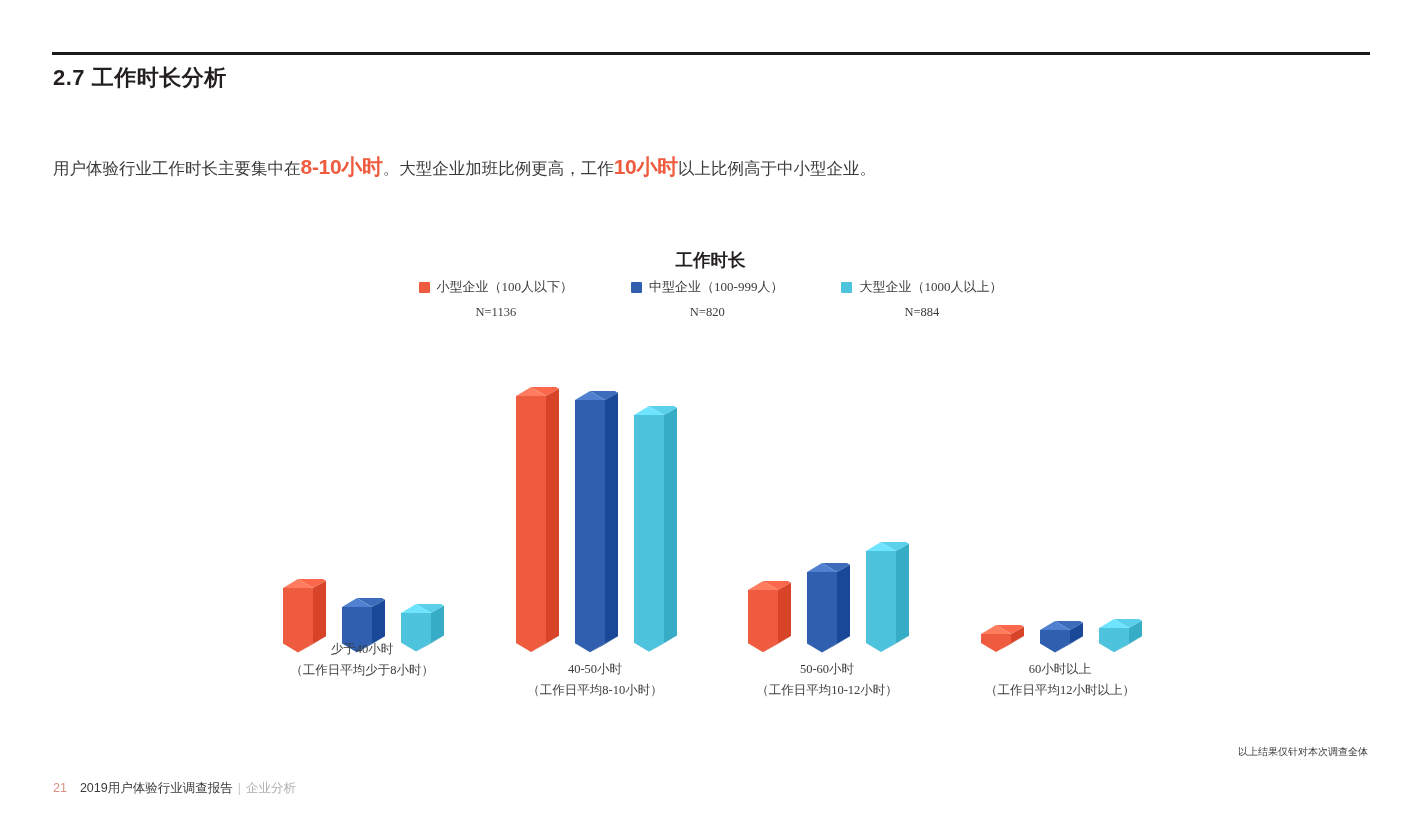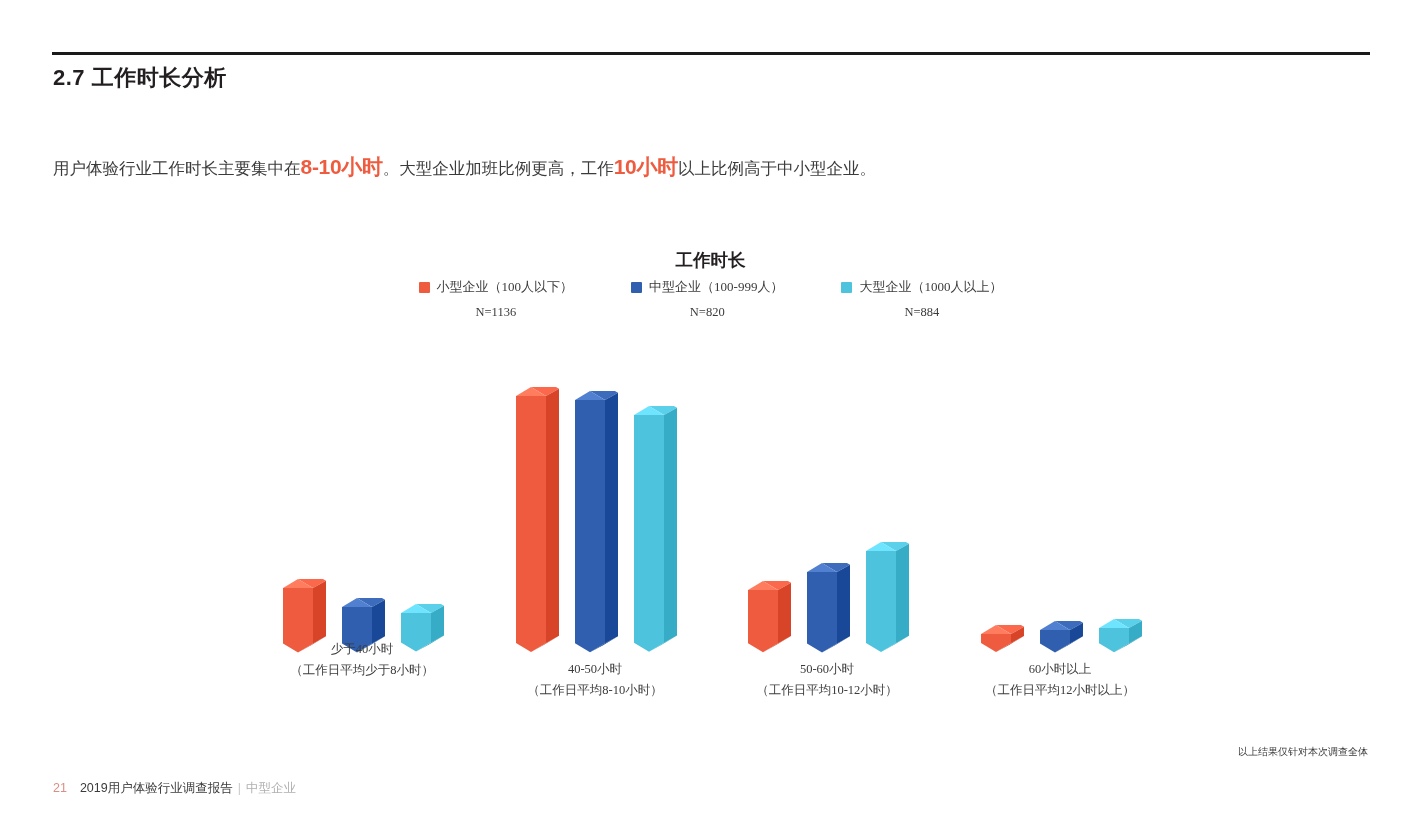--- a/index.html
+++ b/index.html
@@ -344,17 +344,17 @@
         <div>60小时以上</div>
         <div>（工作日平均12小时以上）</div>
       </div>
     </div>
 
 </div>
 
 <div class="footer-left">
   <span class="pg-num">21</span>
   <span>
-    <span class="foot-title">2019用户体验行业调查报告</span><span class="foot-sep">|</span><span class="foot-sub">中型企业</span>
+    <span class="foot-title">2019用户体验行业调查报告</span><span class="foot-sep">|</span><span class="foot-sub">企业分析</span>
   </span>
 </div>
 
 <div class="footer-right">以上结果仅针对本次调查全体</div>
 
 </body></html>

